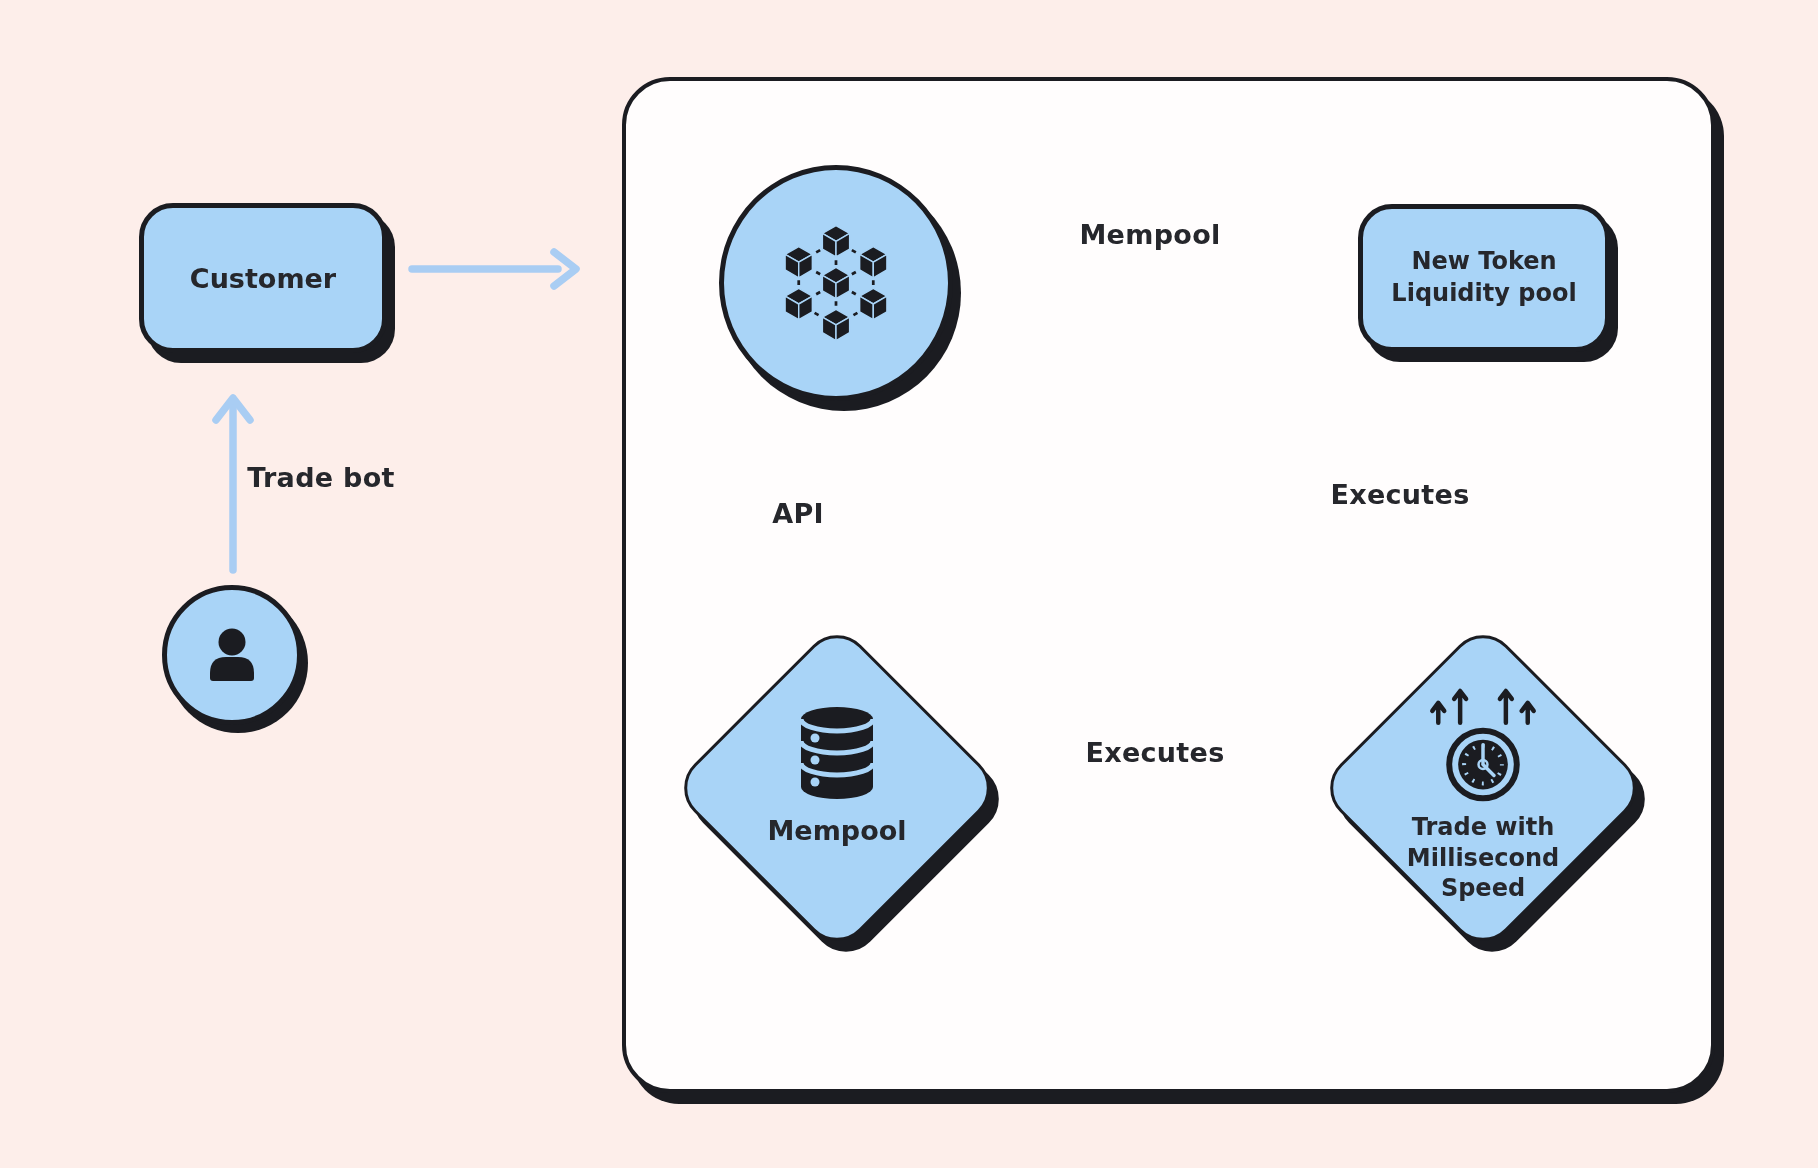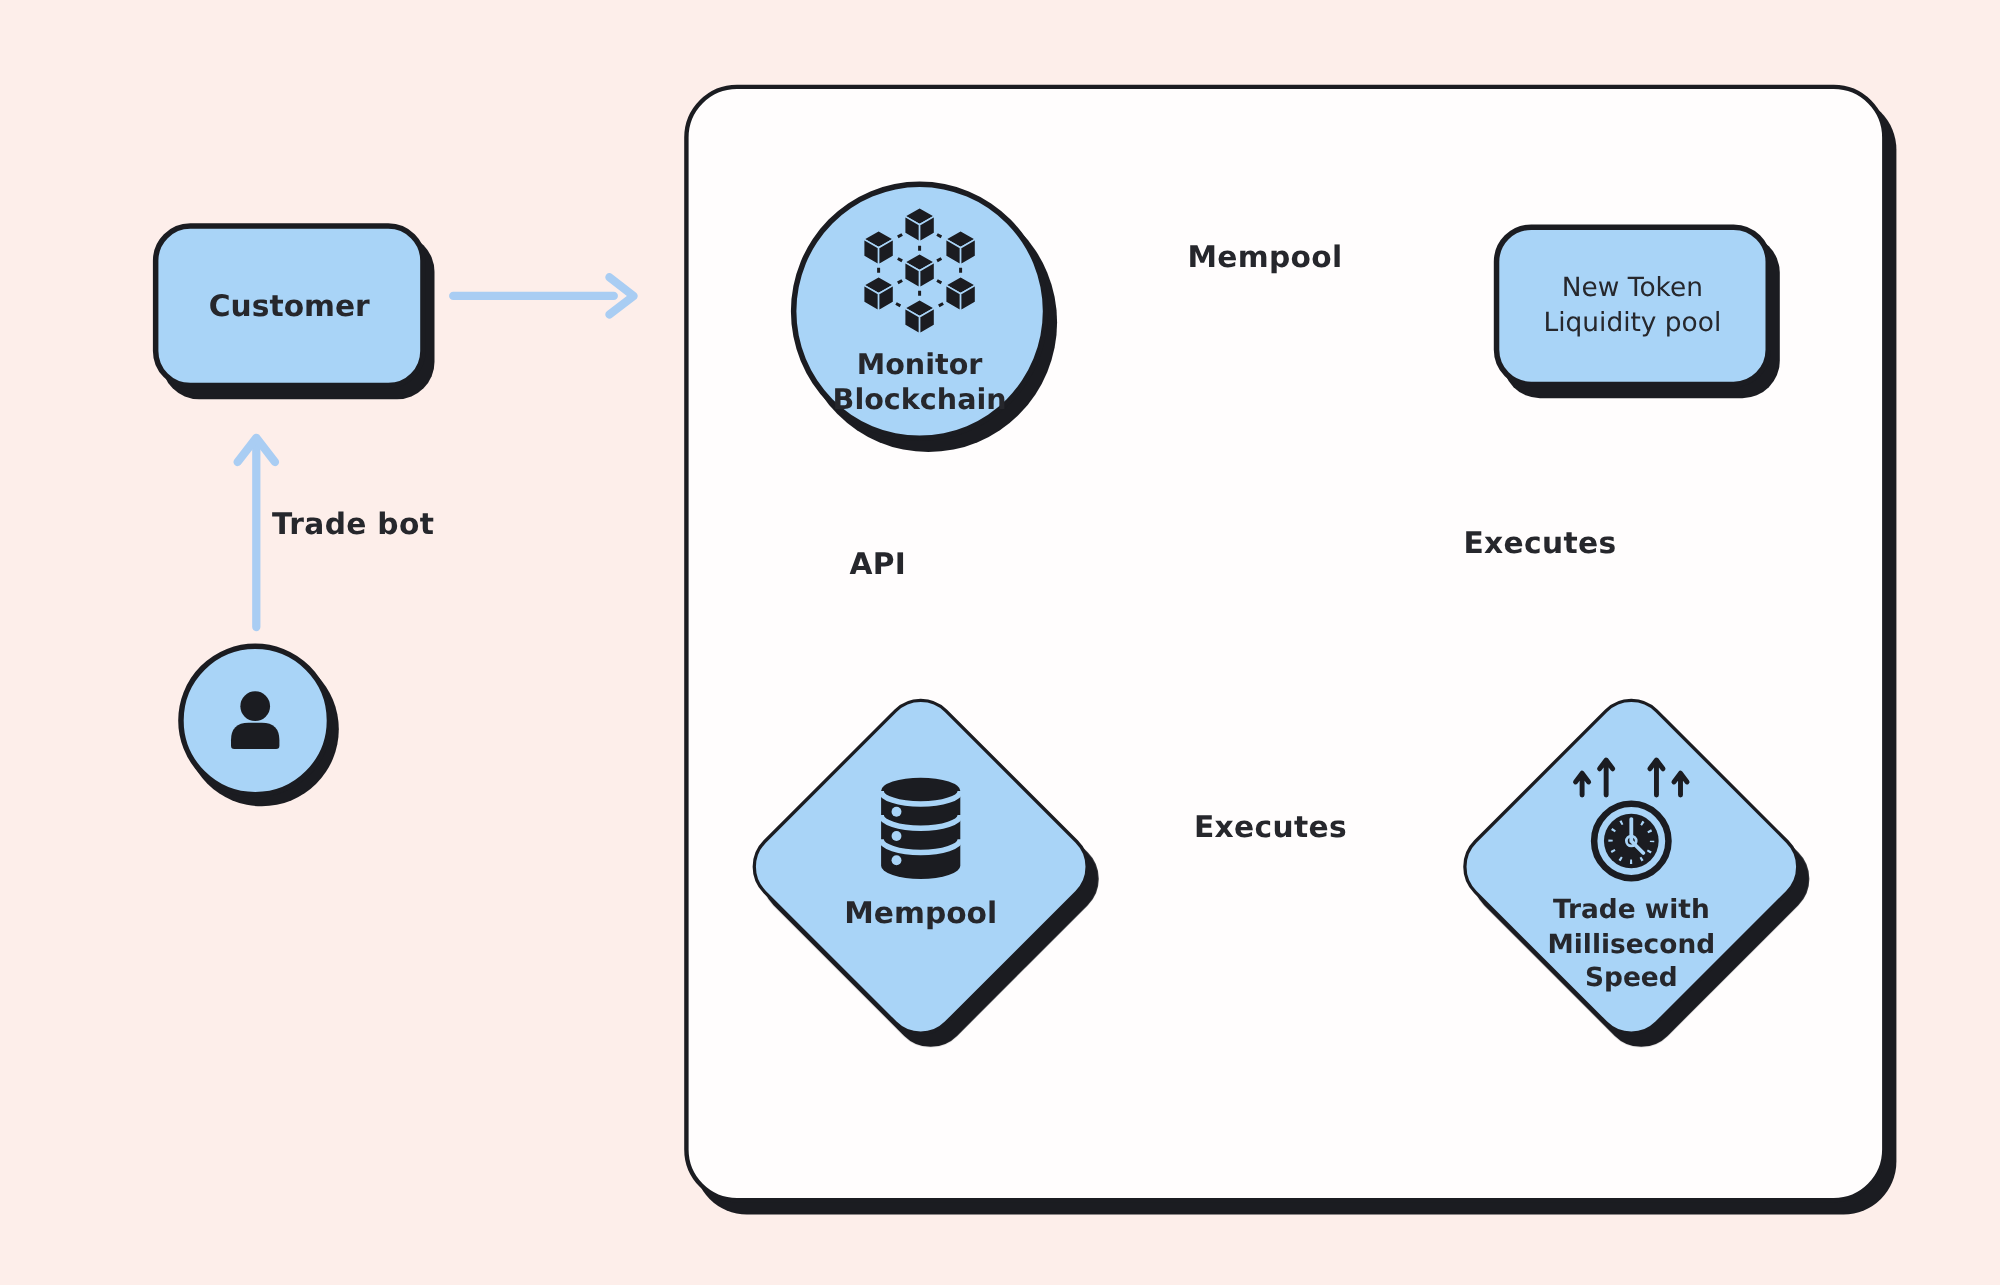--- a/index.html
+++ b/index.html
@@ -24,21 +24,21 @@
     background:var(--panel);border:4px solid var(--ink);border-radius:48px;
     box-shadow:9px 11px 0 var(--ink);
   }
   
   .node-box{
     position:absolute;background:var(--node_fill);border:5px solid var(--ink);
     display:flex;flex-direction:column;align-items:center;justify-content:center;
     text-align:center;box-shadow:8px 10px 0 var(--ink);
   }
   .customer{left:103px;top:203px;width:238px;height:140px;border-radius:34px;font-size:27px;font-weight:700;margin-left:36px;}
-  .liquidity{left:1358px;top:204px;width:242px;height:138px;border-radius:34px;font-size:24px;font-weight:400;line-height:1.32;}
+  .liquidity{left:1358px;top:204px;width:242px;height:138px;border-radius:34px;font-size:24px;font-weight:700;line-height:1.32;}
   .circle-node{
     left:719px;top:165px;width:224px;height:224px;border-radius:50%;
     font-size:26px;font-weight:700;line-height:1.22;gap:10px;padding-top:2px;
   }
   .person-badge{
     position:absolute;left:162px;top:585px;width:130px;height:130px;border-radius:50%;
     background:var(--node_fill);border:5px solid var(--ink);box-shadow:6px 8px 0 var(--ink);
     display:flex;align-items:center;justify-content:center;
   }
   
@@ -145,24 +145,20 @@
           <polygon class="cube" points="111,70.8 126,79.4 111,88 96,79.4"></polygon>
           <polygon class="cube" points="96,79.4 111,88 111,105.2 96,96.6"></polygon>
           <polygon class="cube" points="111,88 126,79.4 126,96.6 111,105.2"></polygon>
         </g>
       <g>
           <polygon class="cube" points="70,93.8 85,102.4 70,111 55,102.4"></polygon>
           <polygon class="cube" points="55,102.4 70,111 70,128.2 55,119.6"></polygon>
           <polygon class="cube" points="70,111 85,102.4 85,119.6 70,128.2"></polygon>
         </g>
     </svg>
-    <div>
-      <div>Monitor</div>
-      <div>Blockchain</div>
-    </div>
   </div>
 
   <div class="edge-label" style="left:1150px;top:234px">Mempool</div>
 
   <div class="node-box liquidity">
     <div>New Token</div>
     <div>Liquidity pool</div>
   </div>
 
   <div class="edge-label" style="left:798px;top:513px">API</div>

